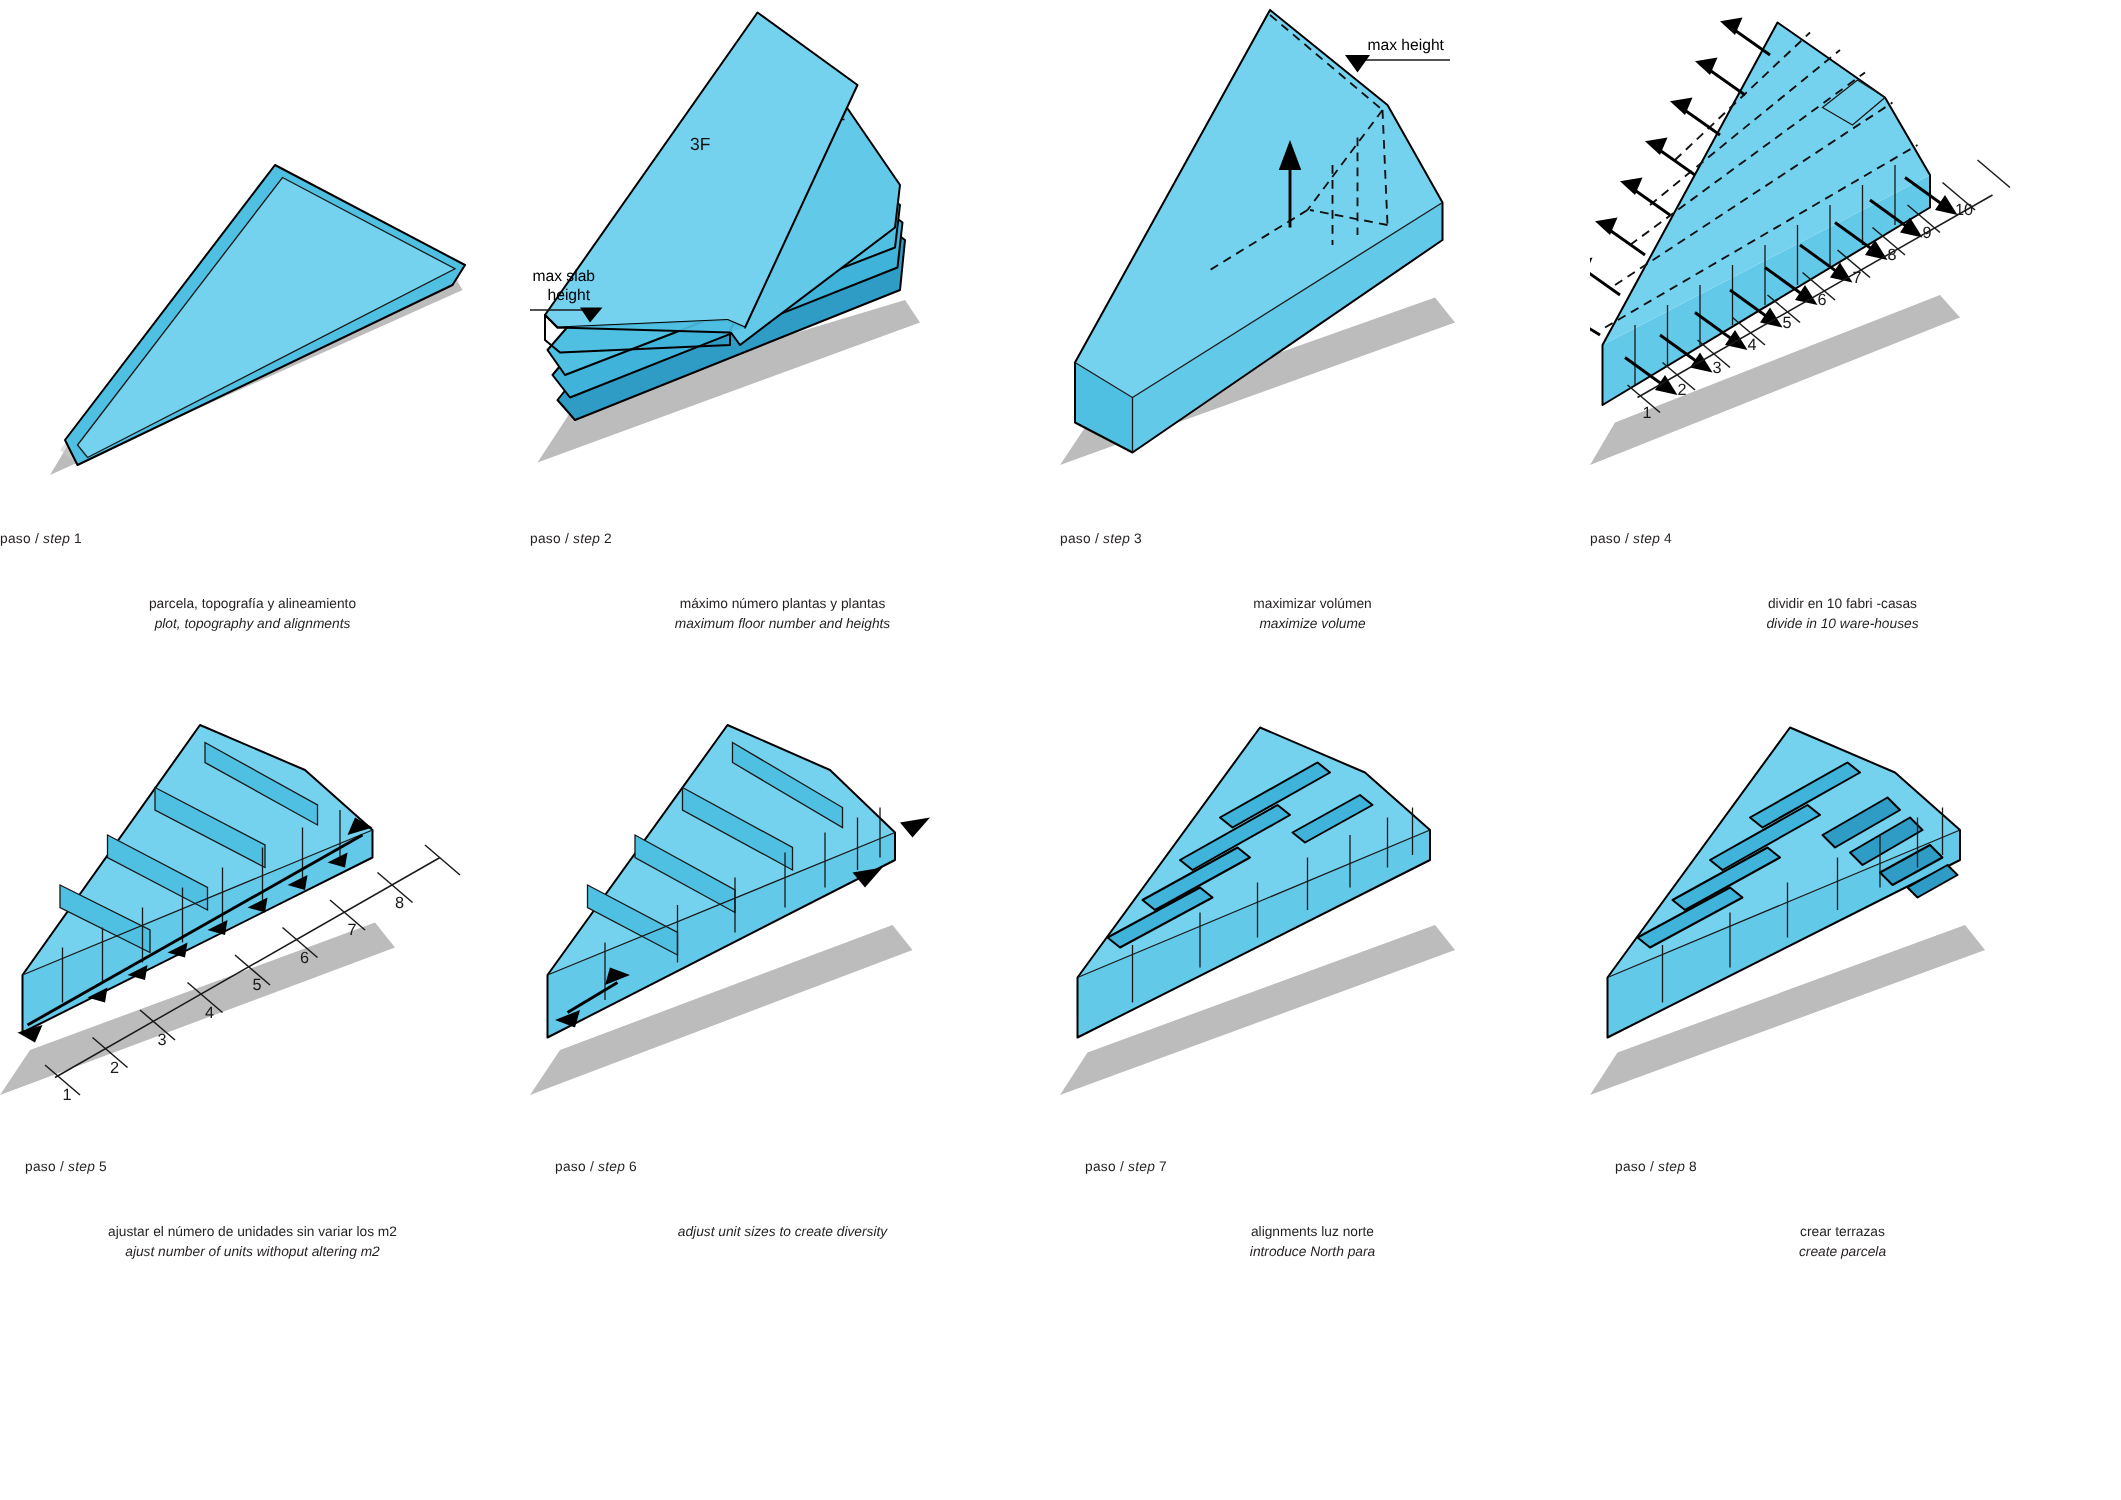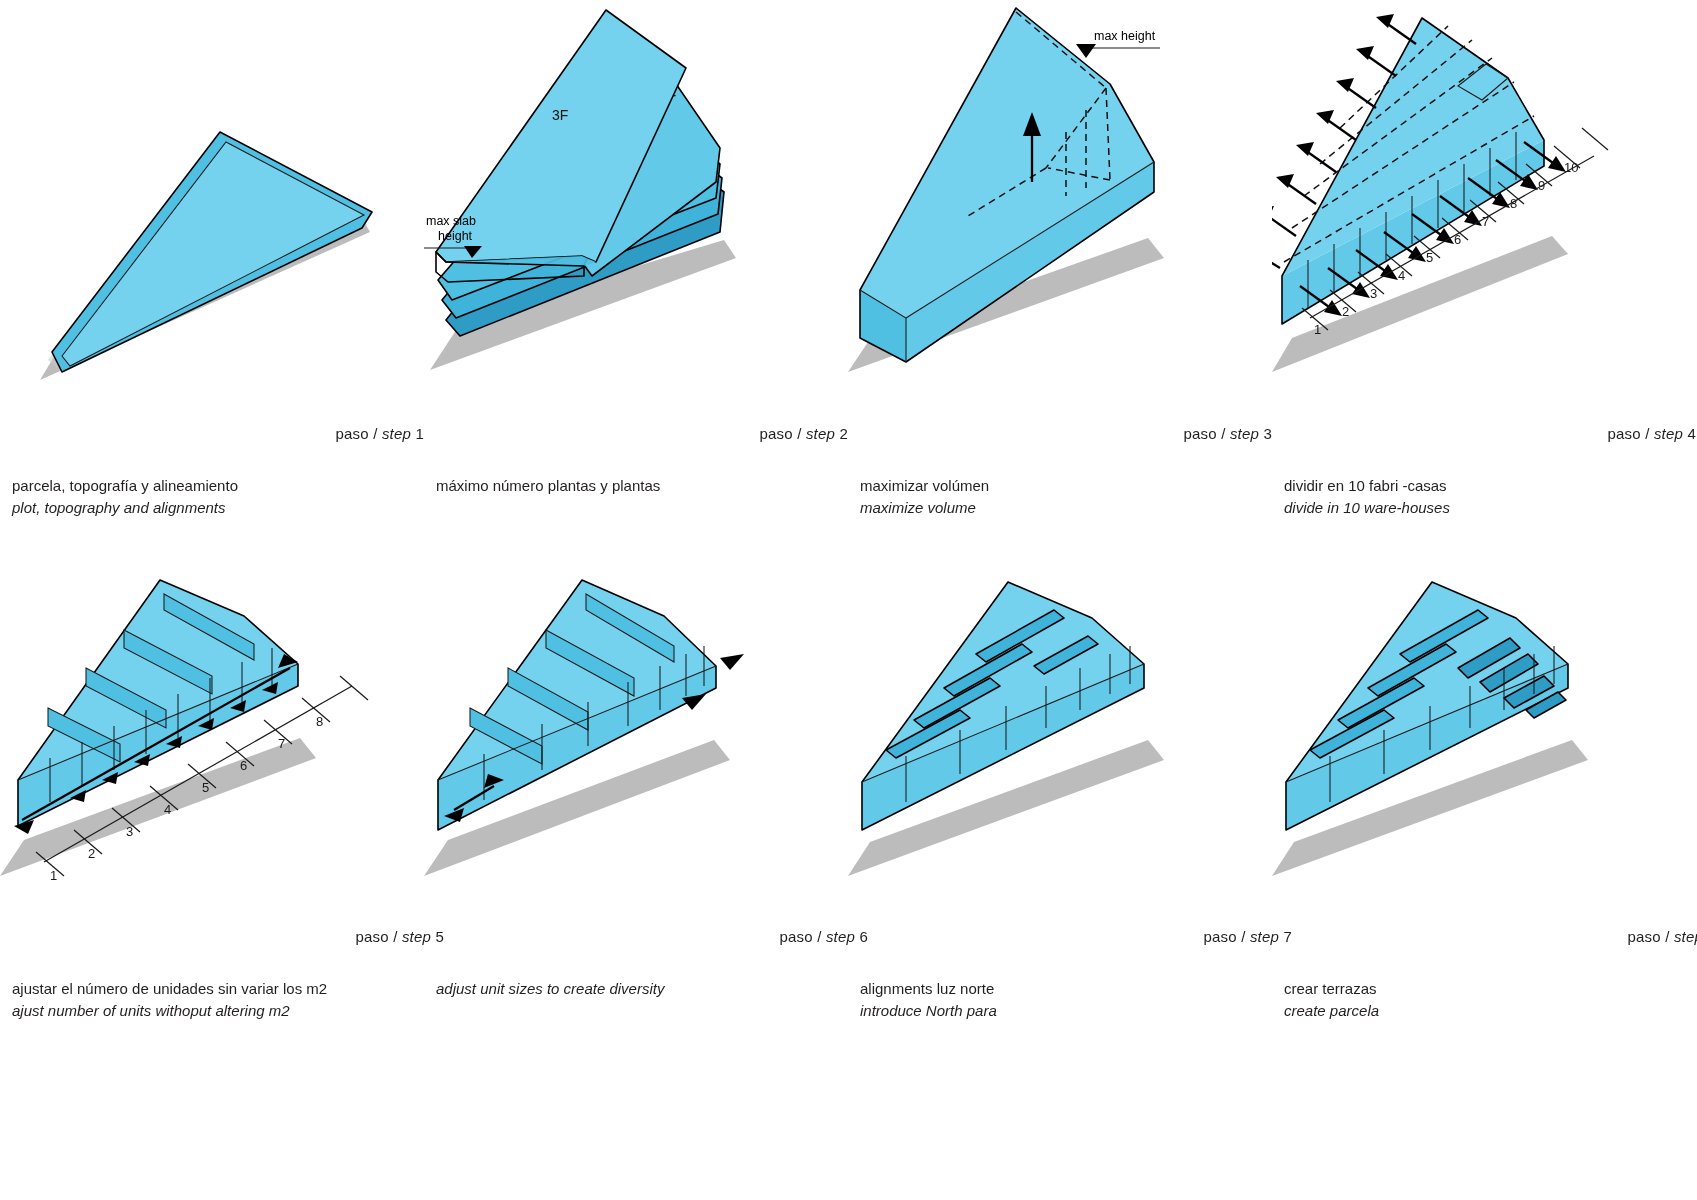--- a/index.html
+++ b/index.html
@@ -46,35 +46,35 @@
     width: 424px;
     height: 420px;
   }
   .figure svg { display: block; }
 
   .step-label {
     position: absolute;
     left: 0;
     top: 425px;
     width: 424px;
-    text-align: right;
-    font-size: 15px;
+    text-align: left;
+    font-size: 11px;
     letter-spacing: 0.2px;
     white-space: nowrap;
   }
   .step-label .it {
     font-style: italic;
   }
   .caption {
     position: absolute;
-    left: 12px;
+    left: 2px;
     top: 475px;
     width: 400px;
-    text-align: left;
-    font-size: 15px;
+    text-align: center;
+    font-size: 11px;
     line-height: 1.48;
   }
   .caption .es { font-style: normal; display: block; }
   .caption .en { font-style: italic; display: block; }
 
   
   .row-2 .step-label { top: 370px; padding-left: 20px; }
   .row-2 .caption { top: 420px; }
   .row-2 .figure { height: 365px; }
 
@@ -201,20 +201,21 @@
           </g>
         </svg>
       </div>
       <div class="step-label">
         <span>paso /</span>
         <span class="it">step</span>
         <span>2</span>
       </div>
       <div class="caption">
         <span class="es">máximo número plantas y plantas</span>
+        <span class="en">maximum floor number and heights</span>
       </div>
     </div>
 
     <div class="panel p3">
       <div class="figure">
         <svg width="424" height="420" viewBox="0 0 424 420" xmlns="http://www.w3.org/2000/svg">
           <g>
             <path class="shadow" d="M 0 372 L 24 336 L 300 238 L 316 258 Z"></path>
           </g>
           <g>

